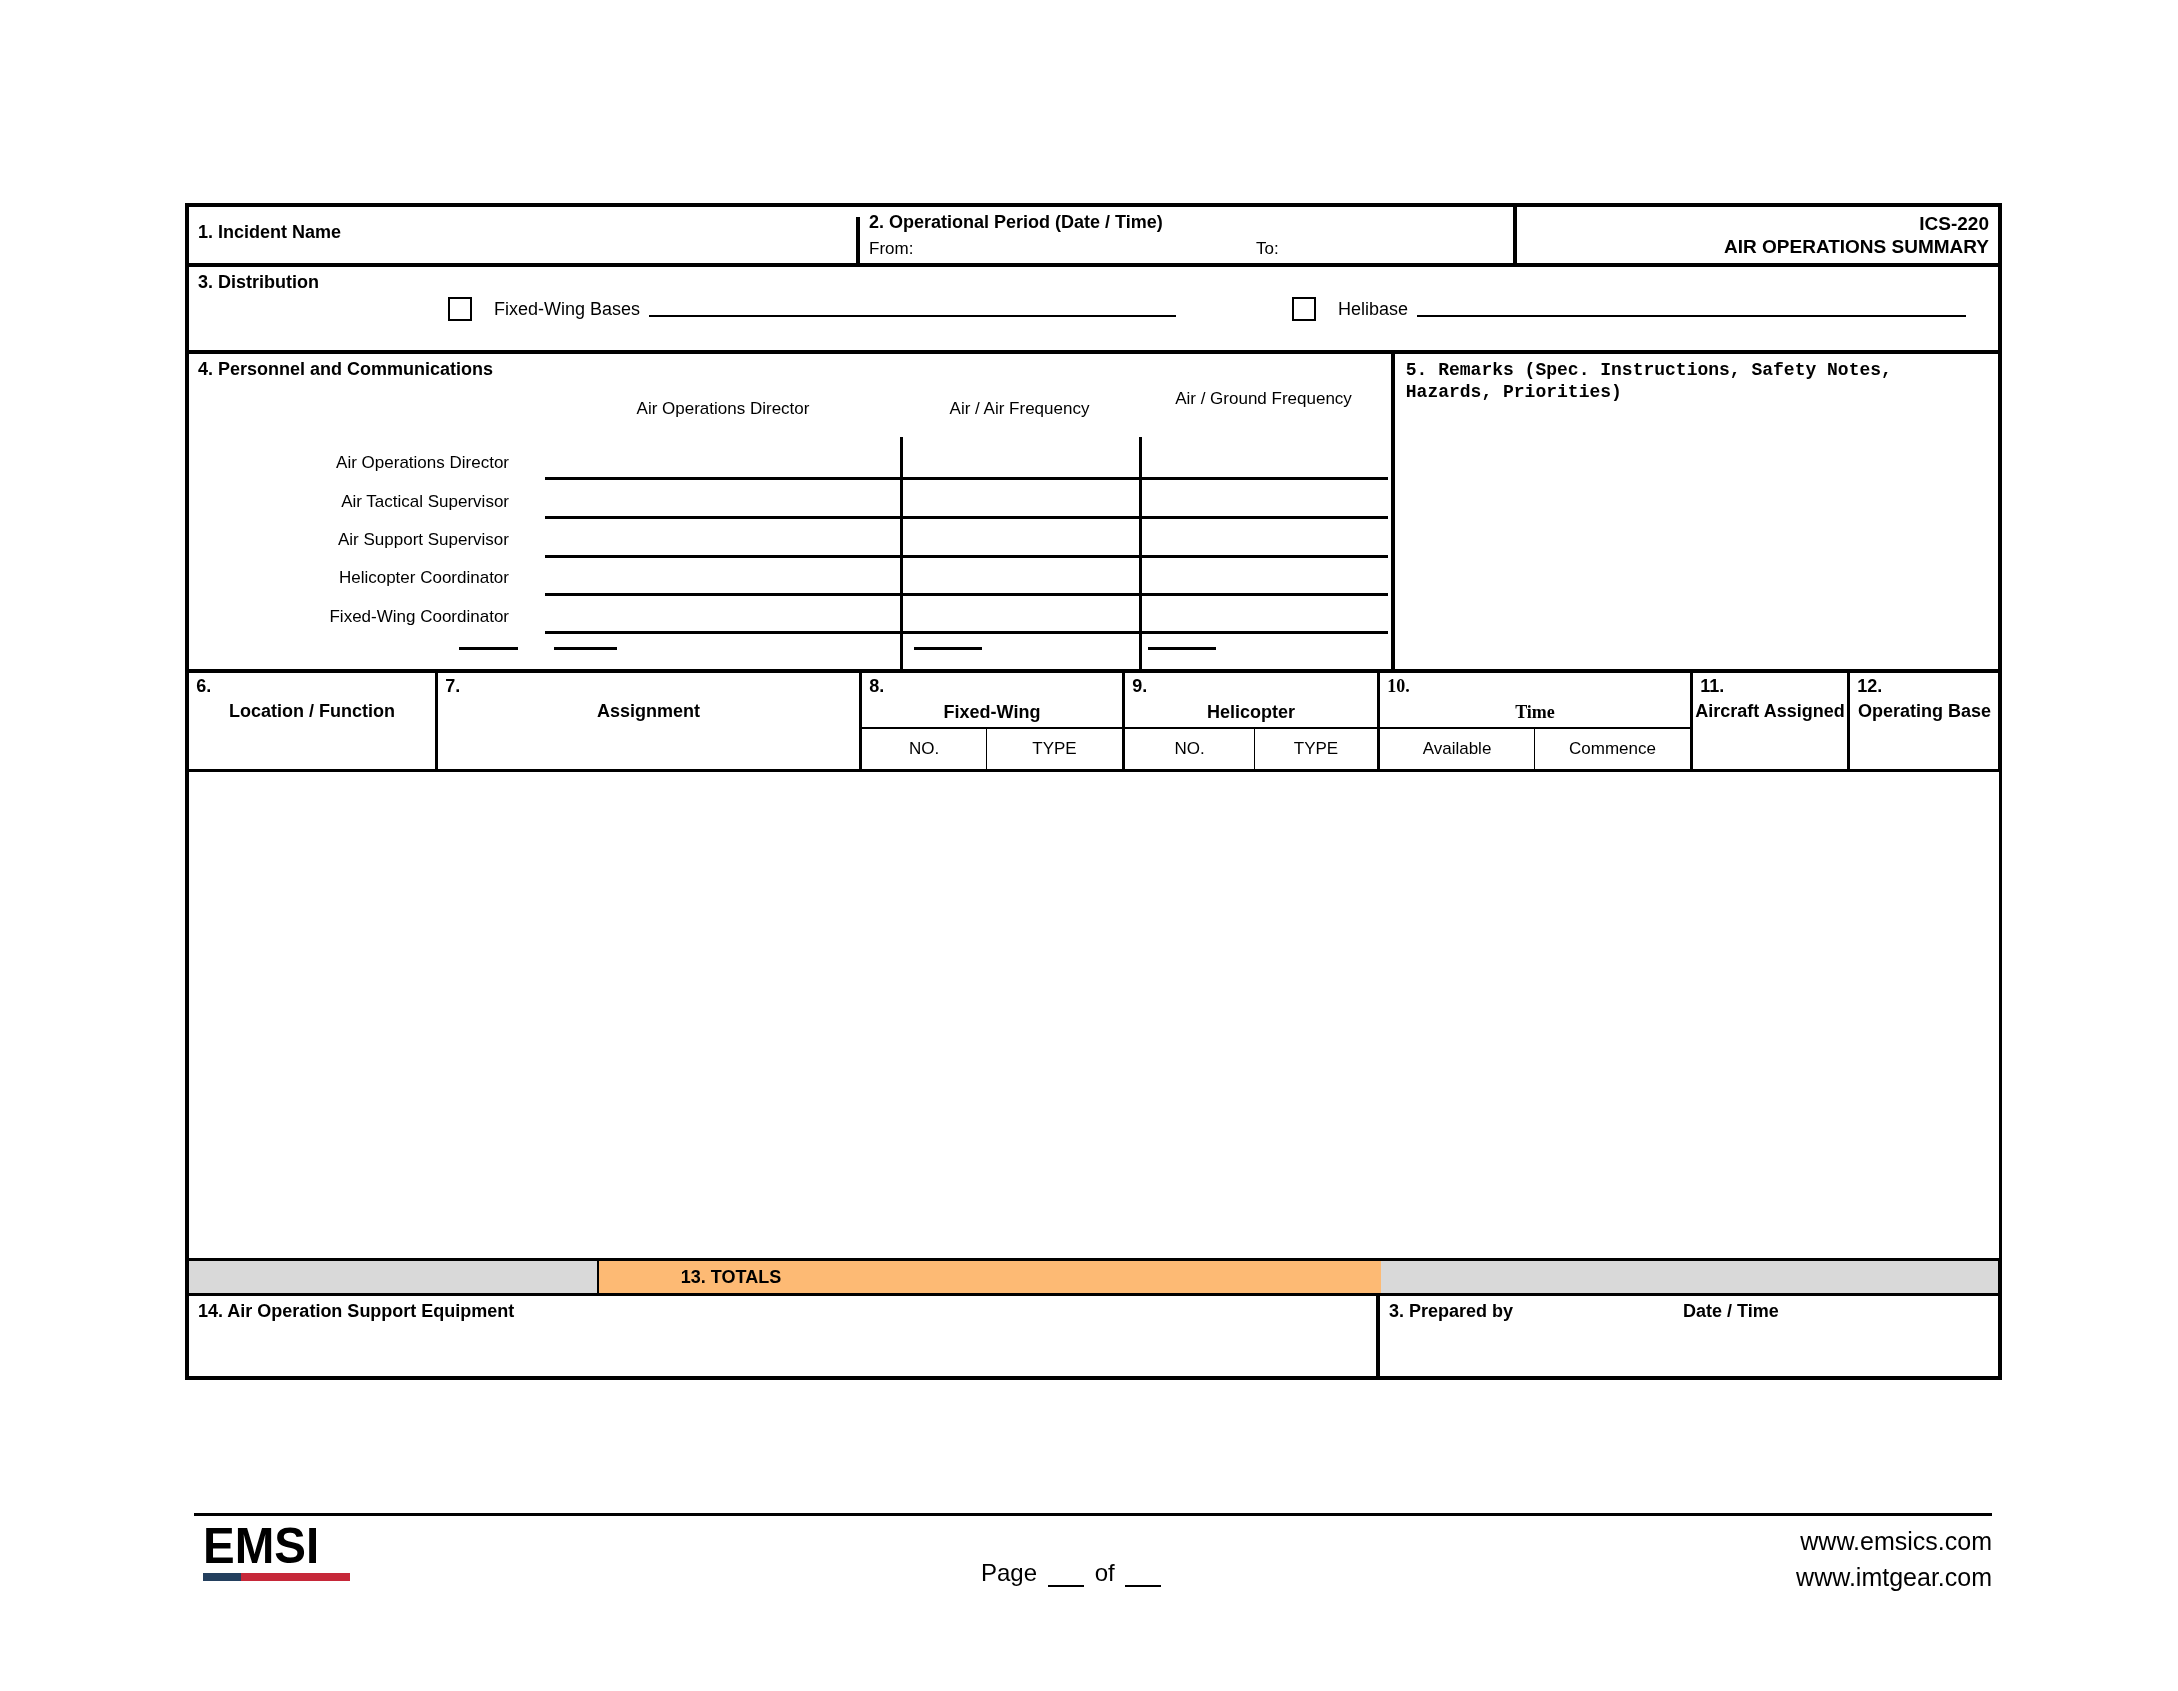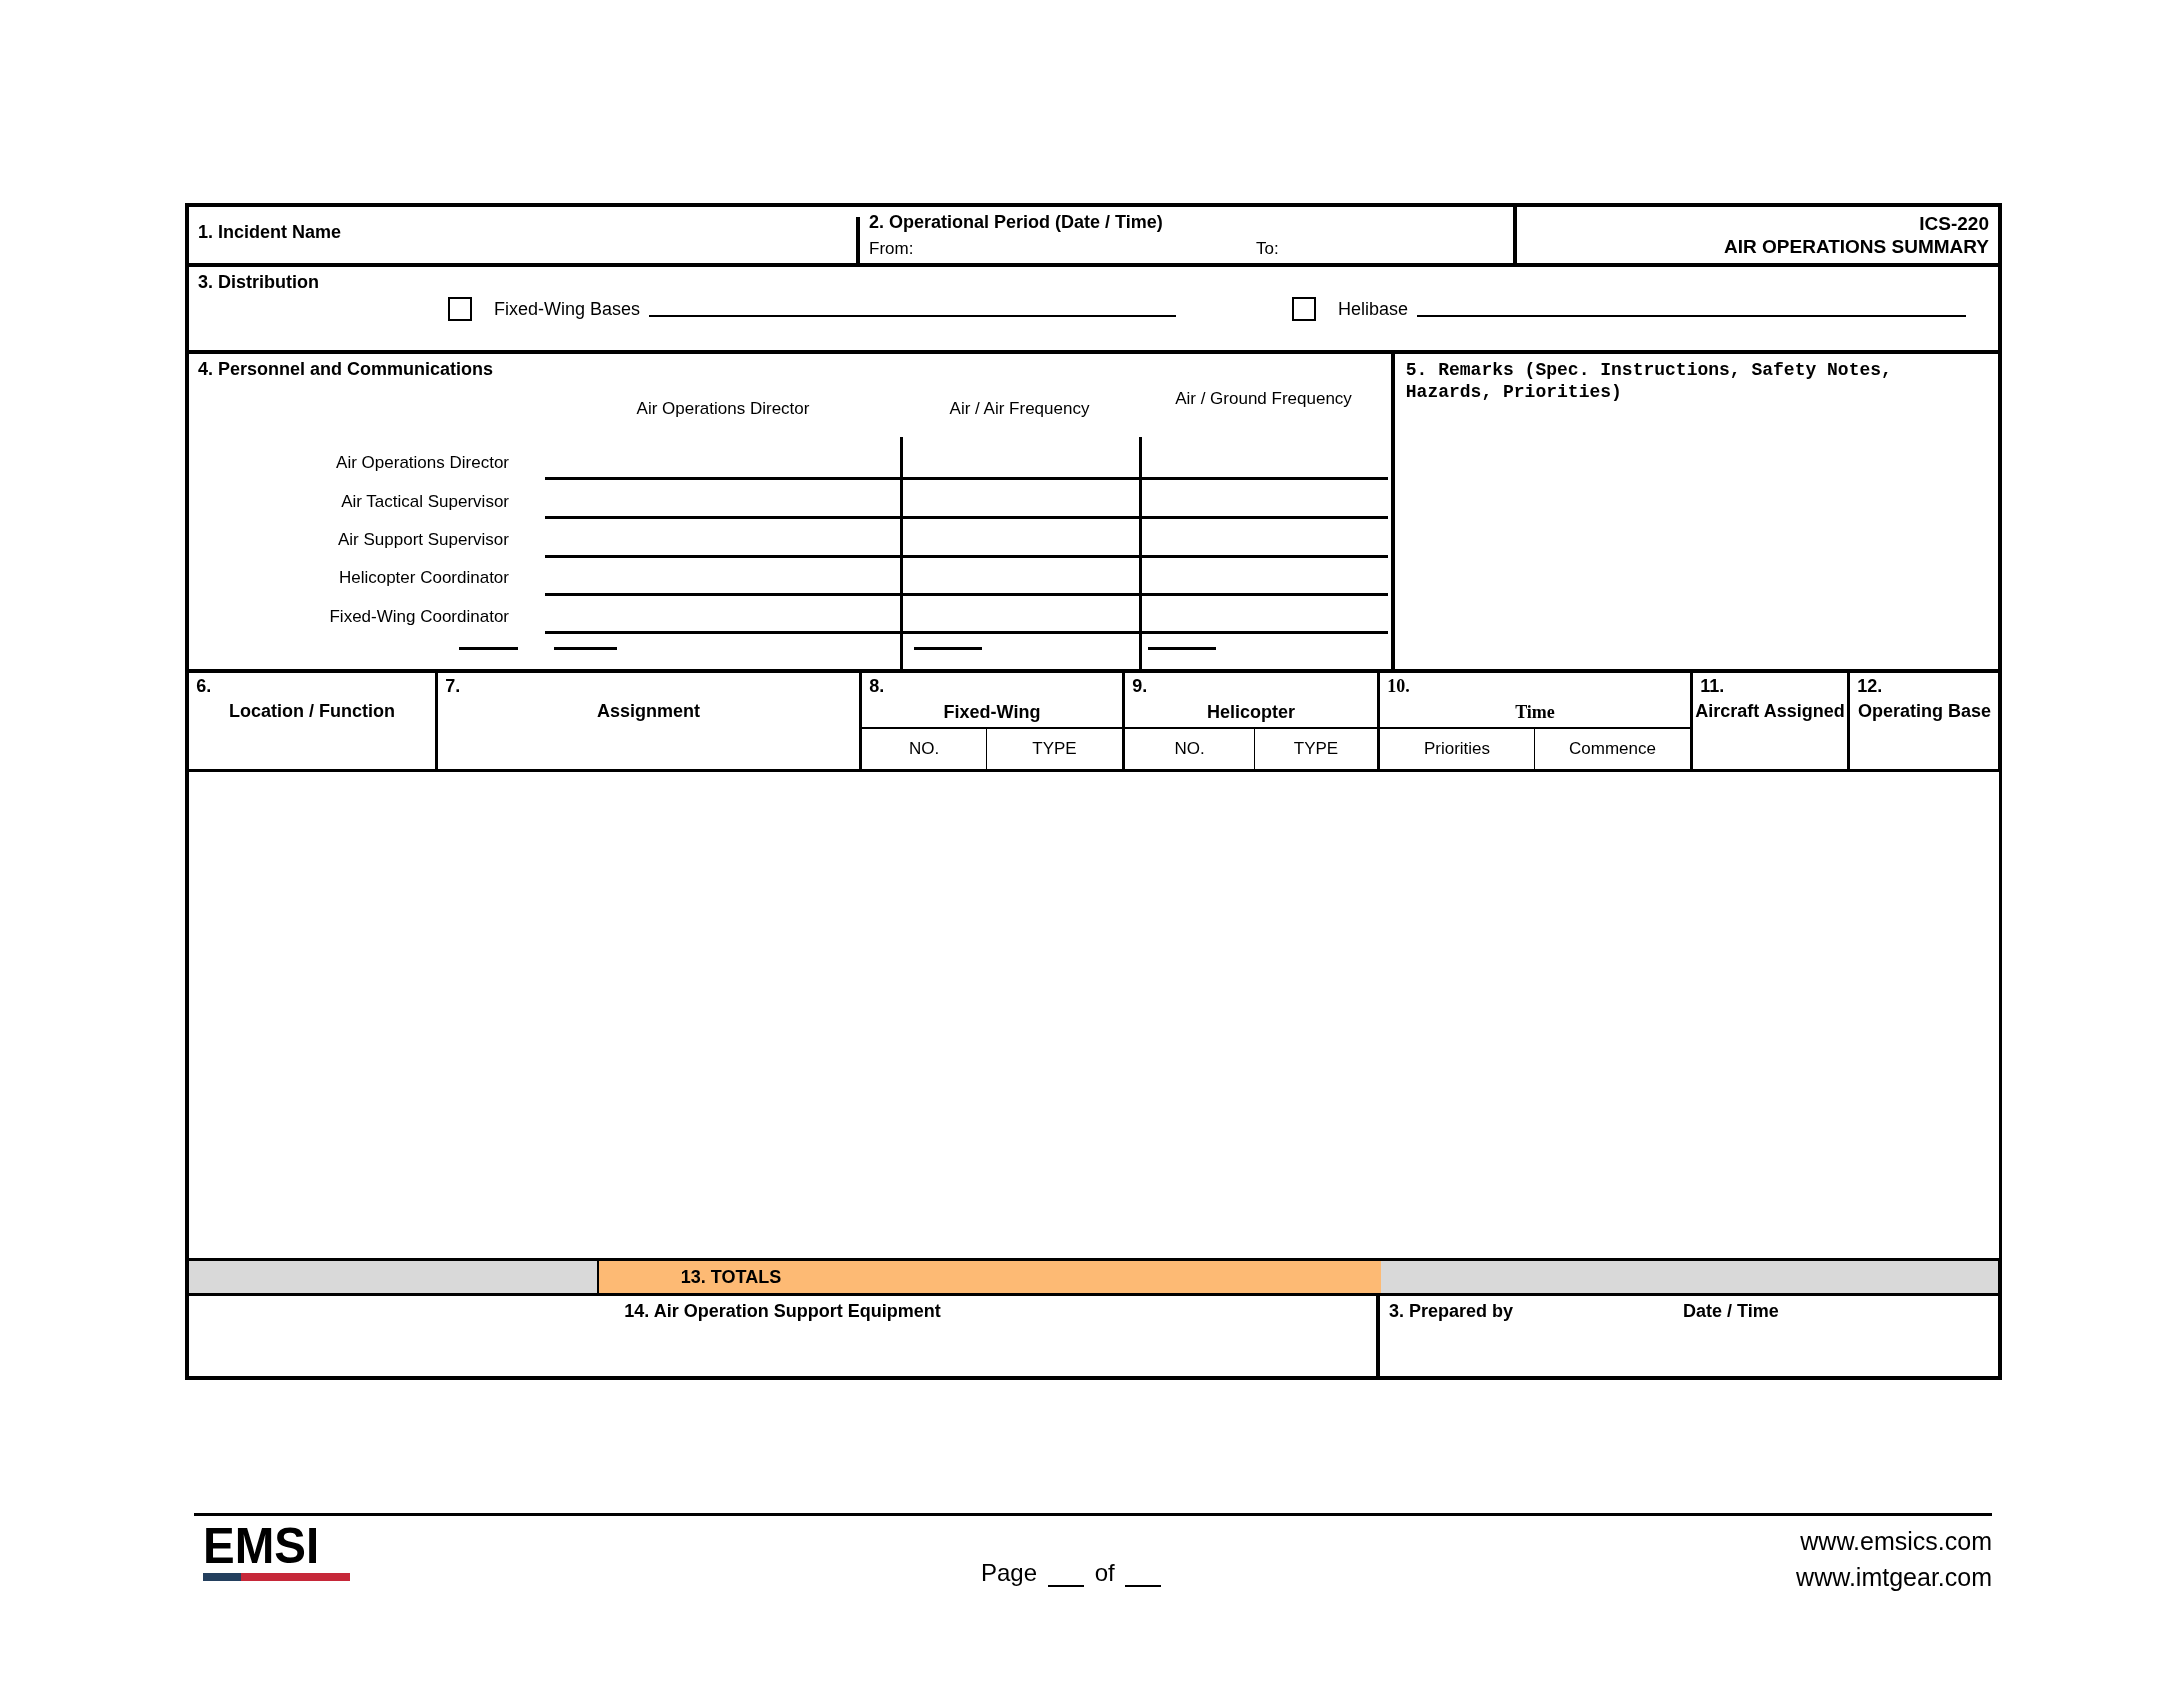--- a/index.html
+++ b/index.html
@@ -54,21 +54,21 @@
   .sub{display:flex;align-items:center;justify-content:center;font-size:17px;}
   .tbody{display:grid;grid-template-columns:249px 424px 125px 138px 130px 125px 155px 158px 157px 149px;grid-auto-rows:81px;}
   .td{box-sizing:border-box;border:0 solid #000;background:#fff;}
   
   .totals{display:flex;height:32px;border-top:3.6px solid #000;border-bottom:3.6px solid #000;}
   .tot-gray{background:#d9d9d9;box-sizing:border-box;}
   .tot-c{box-sizing:border-box;border:0 solid #000;background:#fdba74;}
   .tot-label{display:flex;align-items:center;justify-content:center;font-weight:bold;font-size:18px;}
   
   .rowB{display:flex;height:80px;}
-  .sec14{width:1191px;box-sizing:border-box;border-right:4.5px solid #000;padding:4.5px 9px;text-align:center;}
+  .sec14{width:1191px;box-sizing:border-box;border-right:4.5px solid #000;padding:4.5px 9px;}
   .sec15{flex:1;position:relative;padding:4.5px 9px;}
   .sec15 .dt{position:absolute;left:303px;top:4.5px;}
   
   .foot-rule{position:absolute;left:194px;top:1513px;width:1798px;height:2.7px;background:#000;}
   .logo{position:absolute;left:203px;top:1521px;width:153px;}
   .logo-text{font-weight:900;font-size:50px;line-height:50px;letter-spacing:0px;transform:scaleX(0.95);transform-origin:left;}
   .logo-bar{display:flex;width:147px;height:8px;margin-top:1.8px;}
   .logo-bar .navy{width:38px;height:8px;}
   .logo-bar .red{flex:1;height:8px;}
   .pagenums{position:absolute;left:981px;top:1559px;font-size:24px;display:flex;align-items:flex-end;}
@@ -169,21 +169,21 @@
         <span class="clabel">Aircraft Assigned</span>
       </div>
       <div class="th span2" style="grid-column:10;">
         <span class="cnum">12.</span>
         <span class="clabel">Operating Base</span>
       </div>
       <div class="th sub br2" style="grid-column:3;grid-row:2;">NO.</div>
       <div class="th sub br4" style="grid-column:4;grid-row:2;">TYPE</div>
       <div class="th sub br2" style="grid-column:5;grid-row:2;">NO.</div>
       <div class="th sub br4" style="grid-column:6;grid-row:2;">TYPE</div>
-      <div class="th sub br2" style="grid-column:7;grid-row:2;">Priorities</div>
+      <div class="th sub br2" style="grid-column:7;grid-row:2;">Available</div>
       <div class="th sub br4" style="grid-column:8;grid-row:2;">Commence</div>
     </div>
 
     <div class="tbody">
         <div class="td br4 bb3"></div>
         <div class="td br4 bb3"></div>
         <div class="td br2 bb3"></div>
         <div class="td br4 bb3"></div>
         <div class="td br2 bb3"></div>
         <div class="td br4 bb3"></div>

